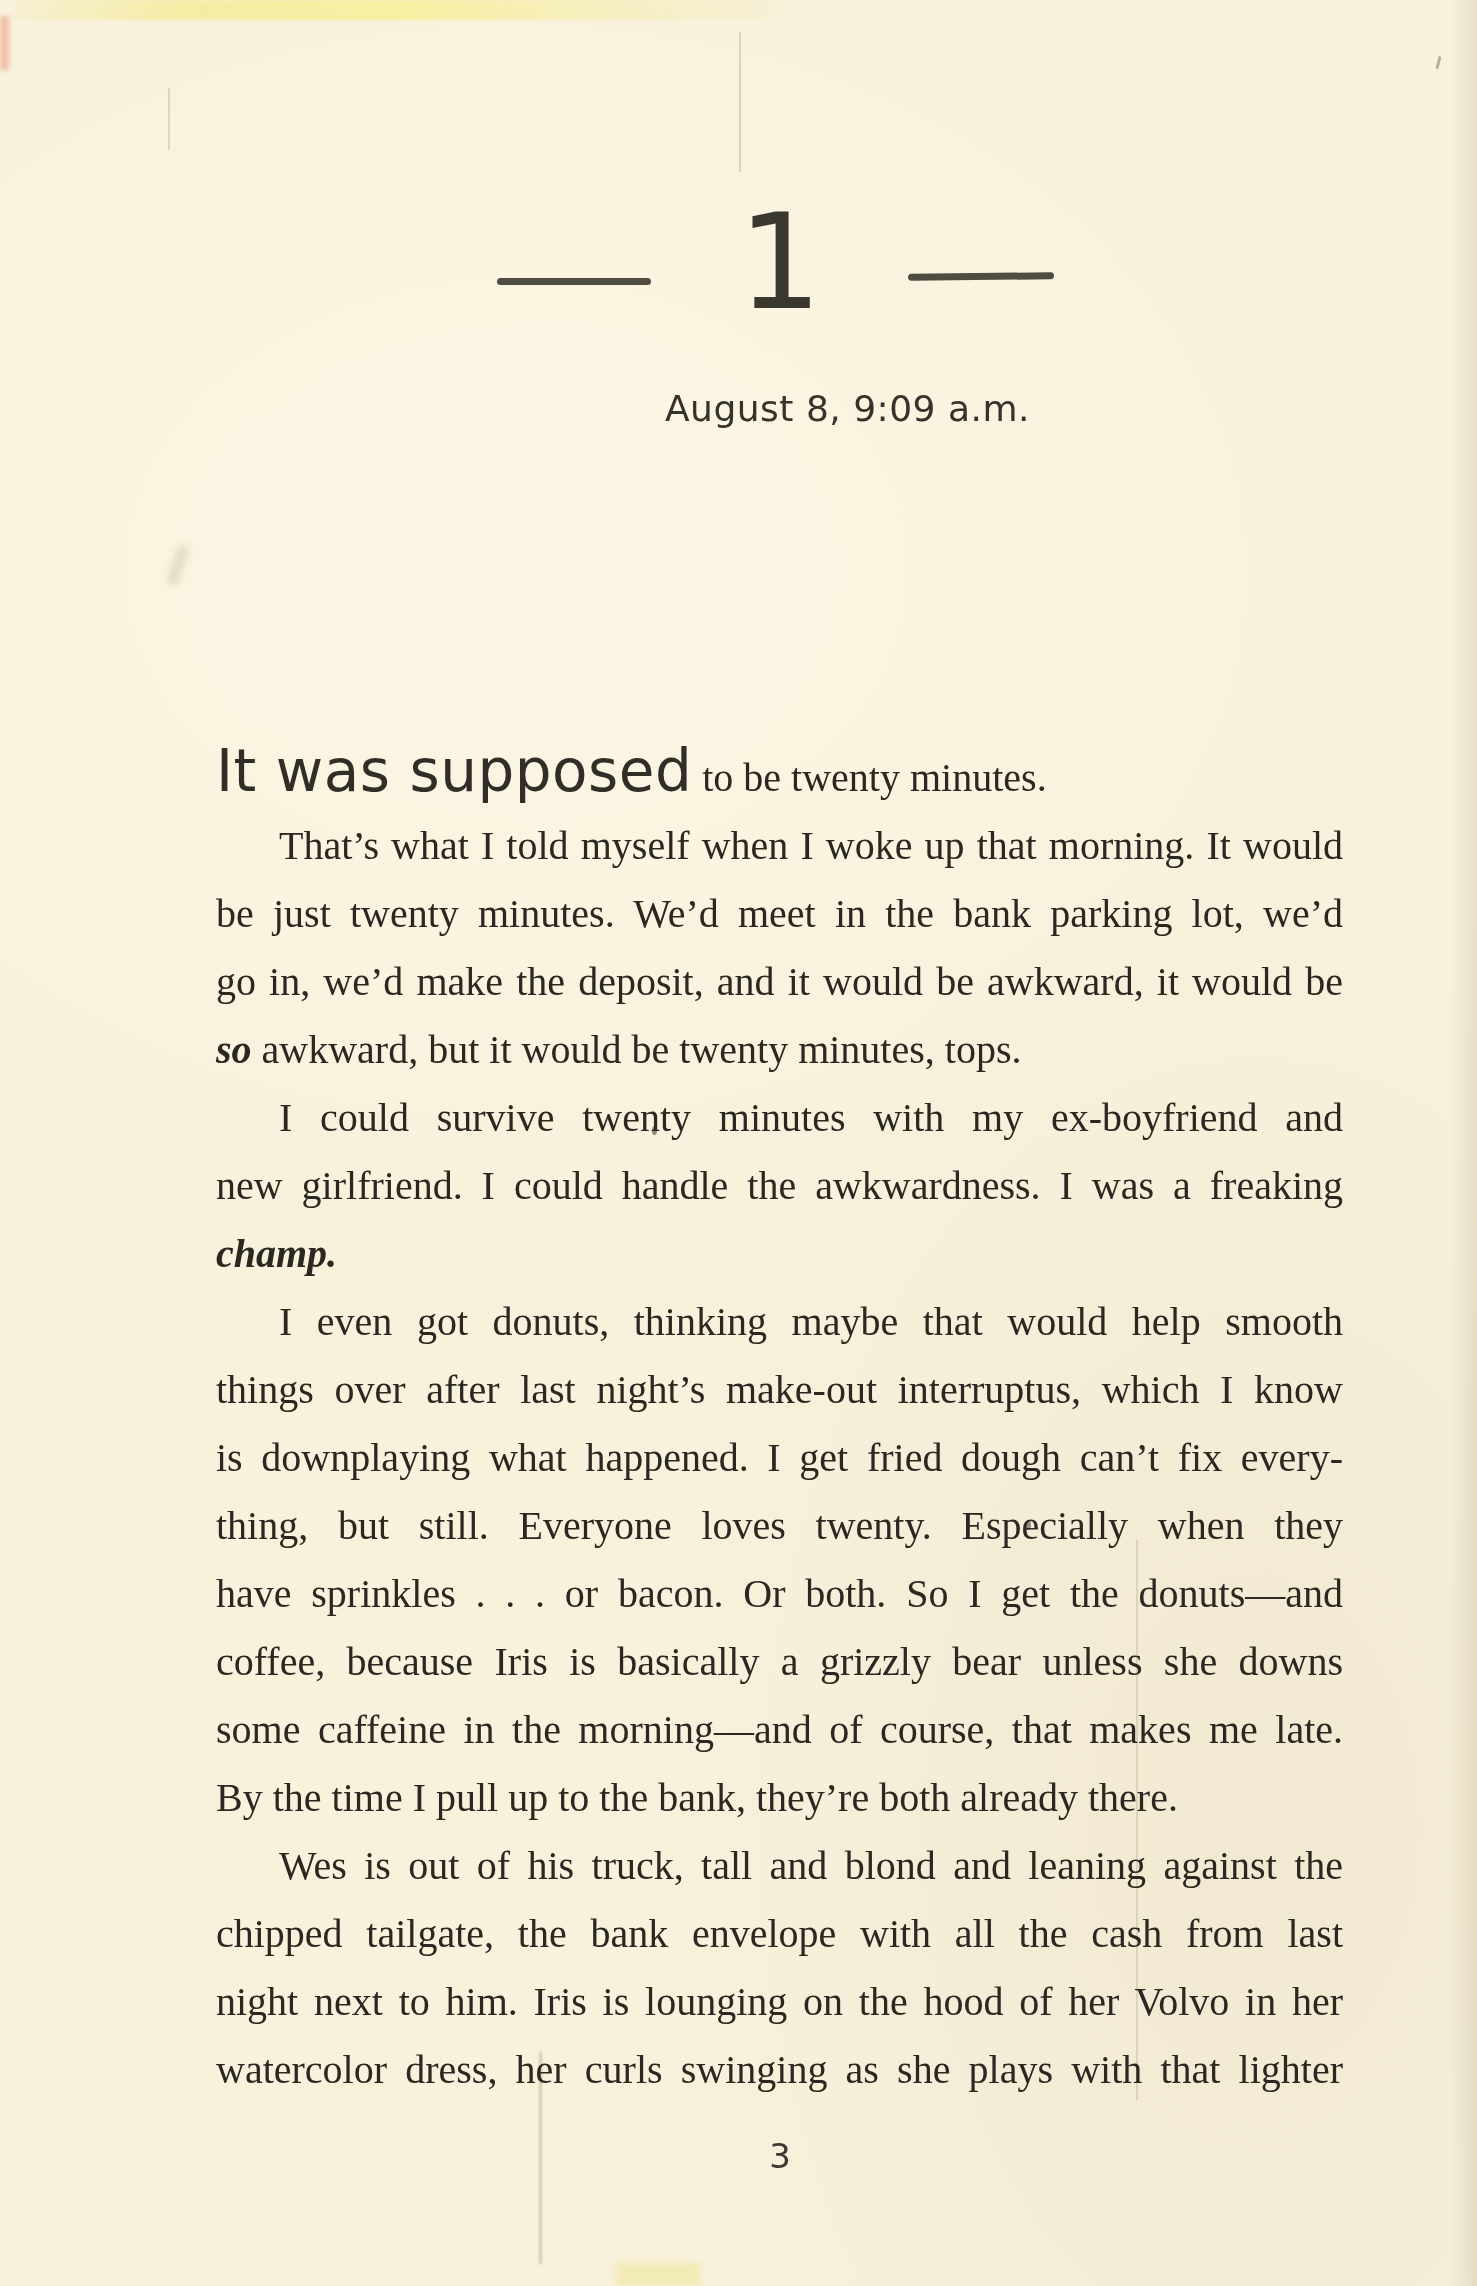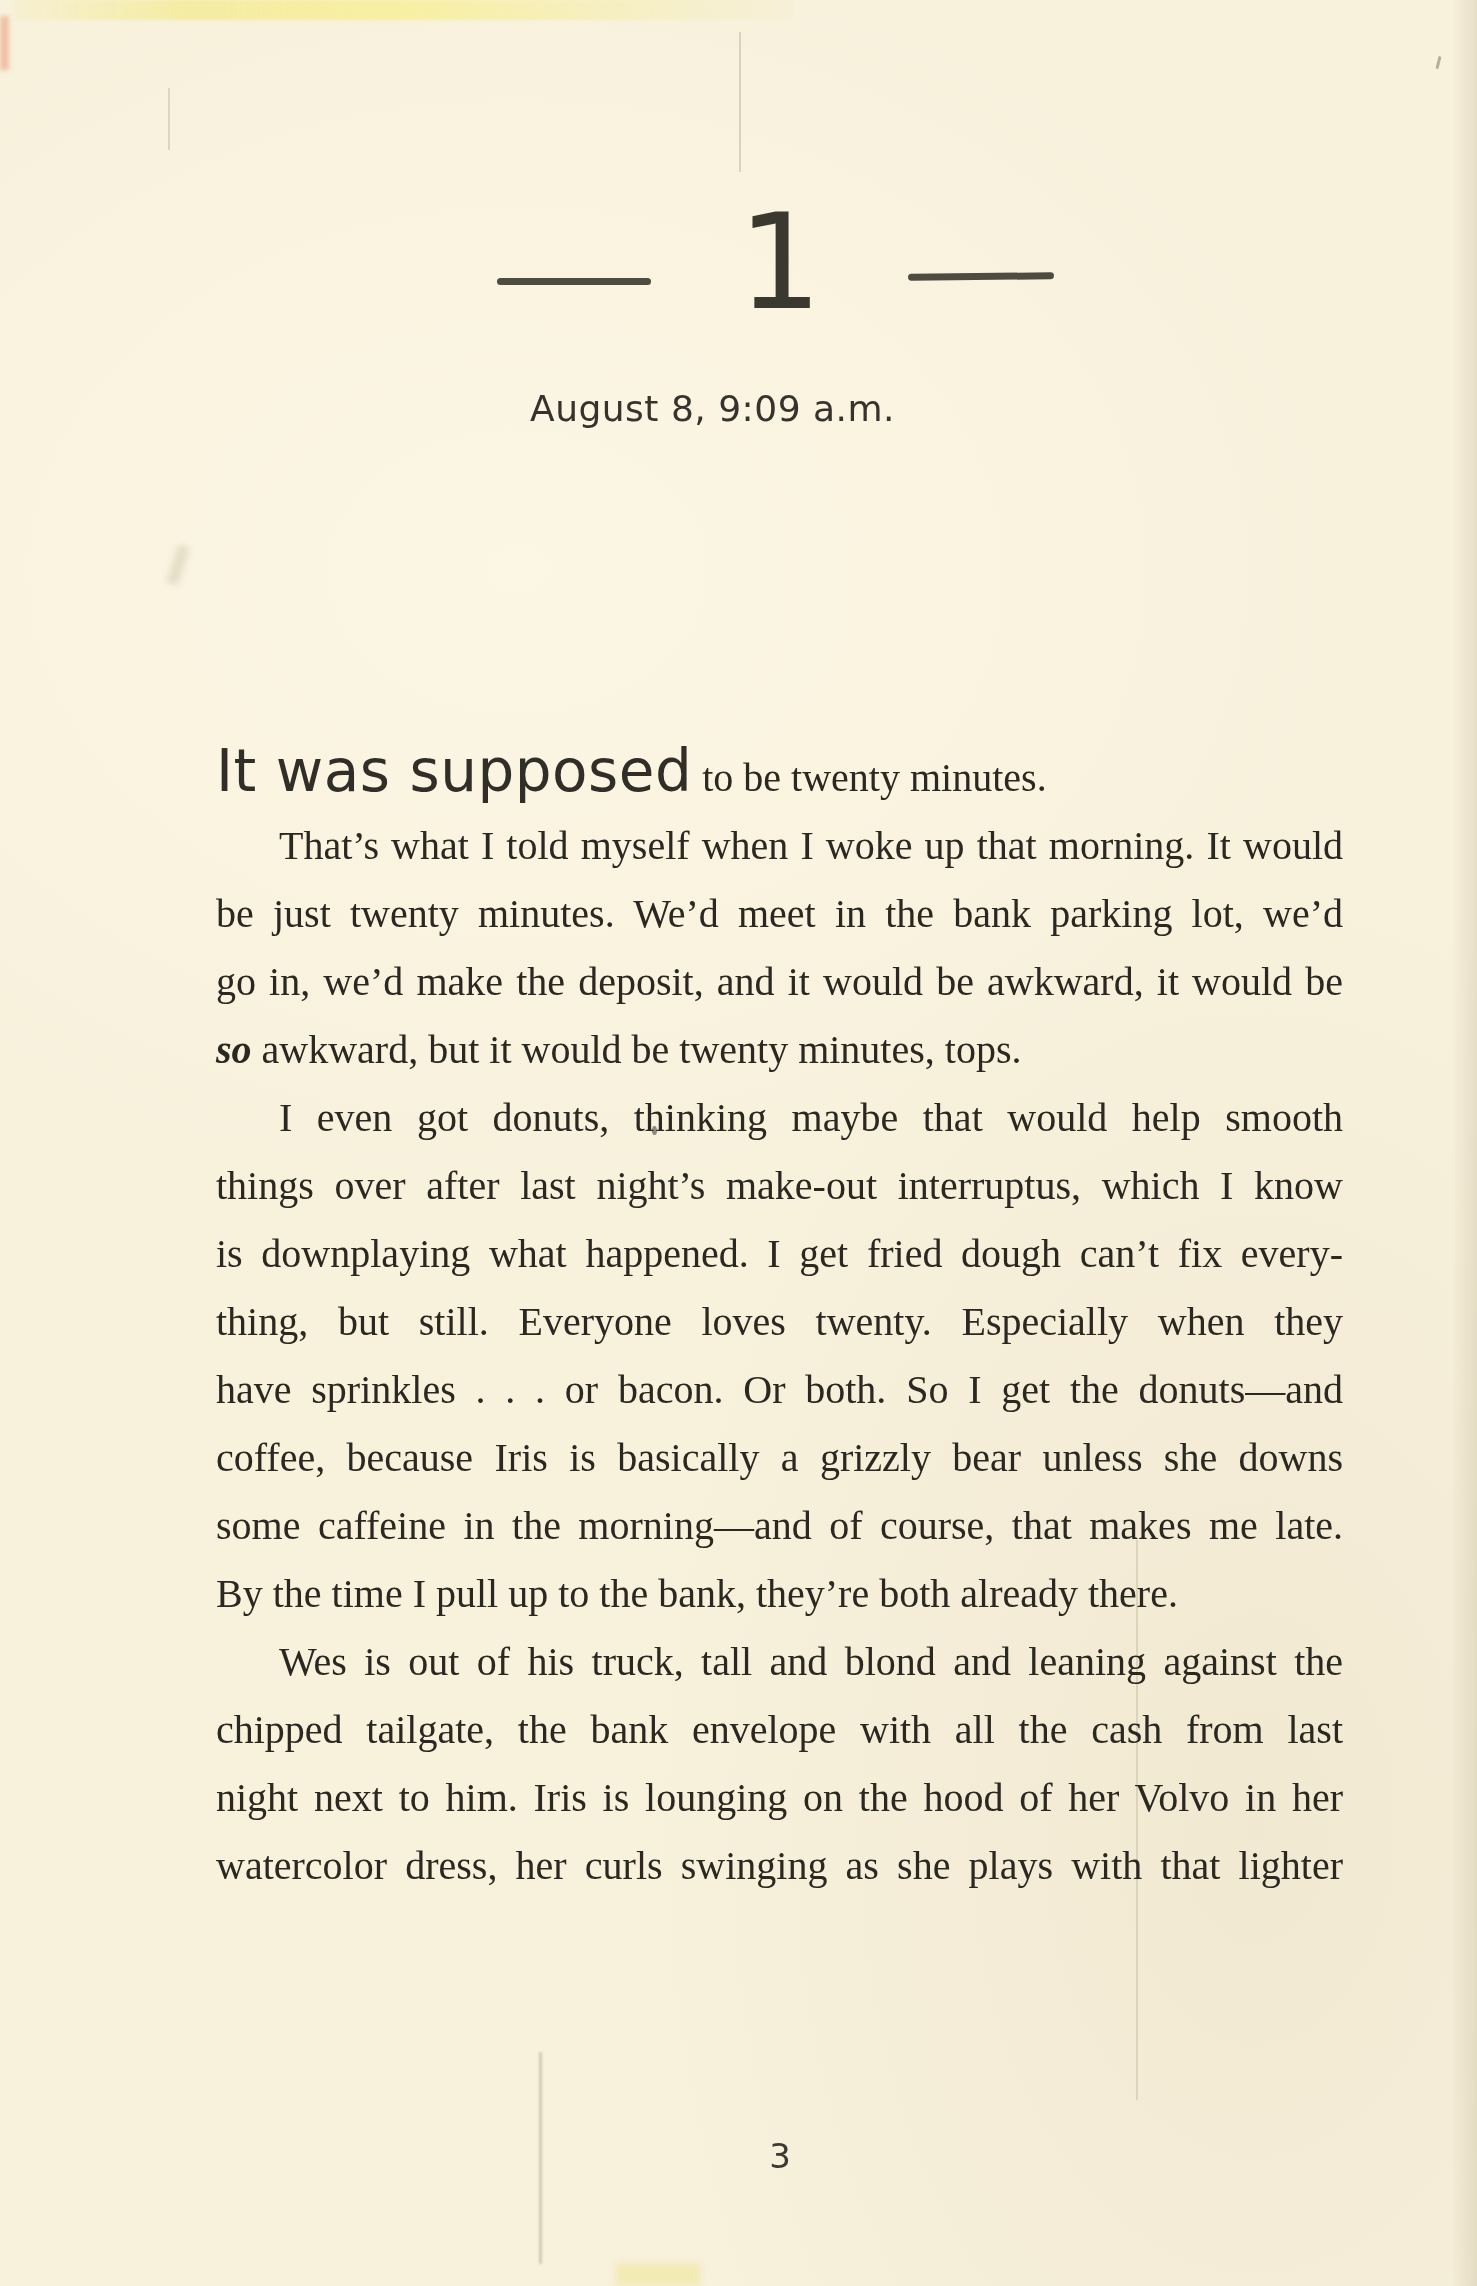--- a/index.html
+++ b/index.html
@@ -29,21 +29,21 @@
     color: #3a382f;
   }
   .rule {
     position: absolute; height: 7px; background: #4e4b41; border-radius: 4px;
   }
   .rule-left  { left: 497px; top: 278px; width: 154px; }
   .rule-right { left: 908px; top: 273px; width: 146px; transform: rotate(-0.6deg); }
 
   .dateline {
     position: absolute; left: 530px; top: 388px; width: 500px;
-    text-align: left;
+    text-align: right;
     font-family: "DejaVu Sans", sans-serif;
     font-size: 36px; color: #35332b; letter-spacing: 0.5px;
   }
 
   
   .body-text {
     position: absolute; left: 216px; top: 737px; width: 1127px;
     font-family: "Liberation Serif", serif;
     font-size: 40px; line-height: 68px;
     color: #2b2822;
@@ -151,20 +151,25 @@
       <div class="para">
         <div class="line last"><span class="seg-opener">It was supposed</span><span class="seg-normal"> to be twenty minutes.</span></div>
       </div>
       <div class="para">
         <div class="line indent"><span class="seg-normal">That’s what I told myself when I woke up that morning. It would</span></div>
         <div class="line"><span class="seg-normal">be just twenty minutes. We’d meet in the bank parking lot, we’d</span></div>
         <div class="line"><span class="seg-normal">go in, we’d make the deposit, and it would be awkward, it would be</span></div>
         <div class="line last"><span class="seg-italic">so</span><span class="seg-normal"> awkward, but it would be twenty minutes, tops.</span></div>
       </div>
       <div class="para">
+        <div class="line indent"><span class="seg-normal">I could survive twenty minutes with my ex-boyfriend and</span></div>
+        <div class="line"><span class="seg-normal">new girlfriend. I could handle the awkwardness. I was a freaking</span></div>
+        <div class="line last"><span class="seg-italic">champ.</span></div>
+      </div>
+      <div class="para">
         <div class="line indent"><span class="seg-normal">I even got donuts, thinking maybe that would help smooth</span></div>
         <div class="line"><span class="seg-normal">things over after last night’s make-out interruptus, which I know</span></div>
         <div class="line"><span class="seg-normal">is downplaying what happened. I get fried dough can’t fix every-</span></div>
         <div class="line"><span class="seg-normal">thing, but still. Everyone loves twenty. Especially when they</span></div>
         <div class="line"><span class="seg-normal">have sprinkles . . . or bacon. Or both. So I get the donuts—and</span></div>
         <div class="line"><span class="seg-normal">coffee, because Iris is basically a grizzly bear unless she downs</span></div>
         <div class="line"><span class="seg-normal">some caffeine in the morning—and of course, that makes me late.</span></div>
         <div class="line last"><span class="seg-normal">By the time I pull up to the bank, they’re both already there.</span></div>
       </div>
       <div class="para">

